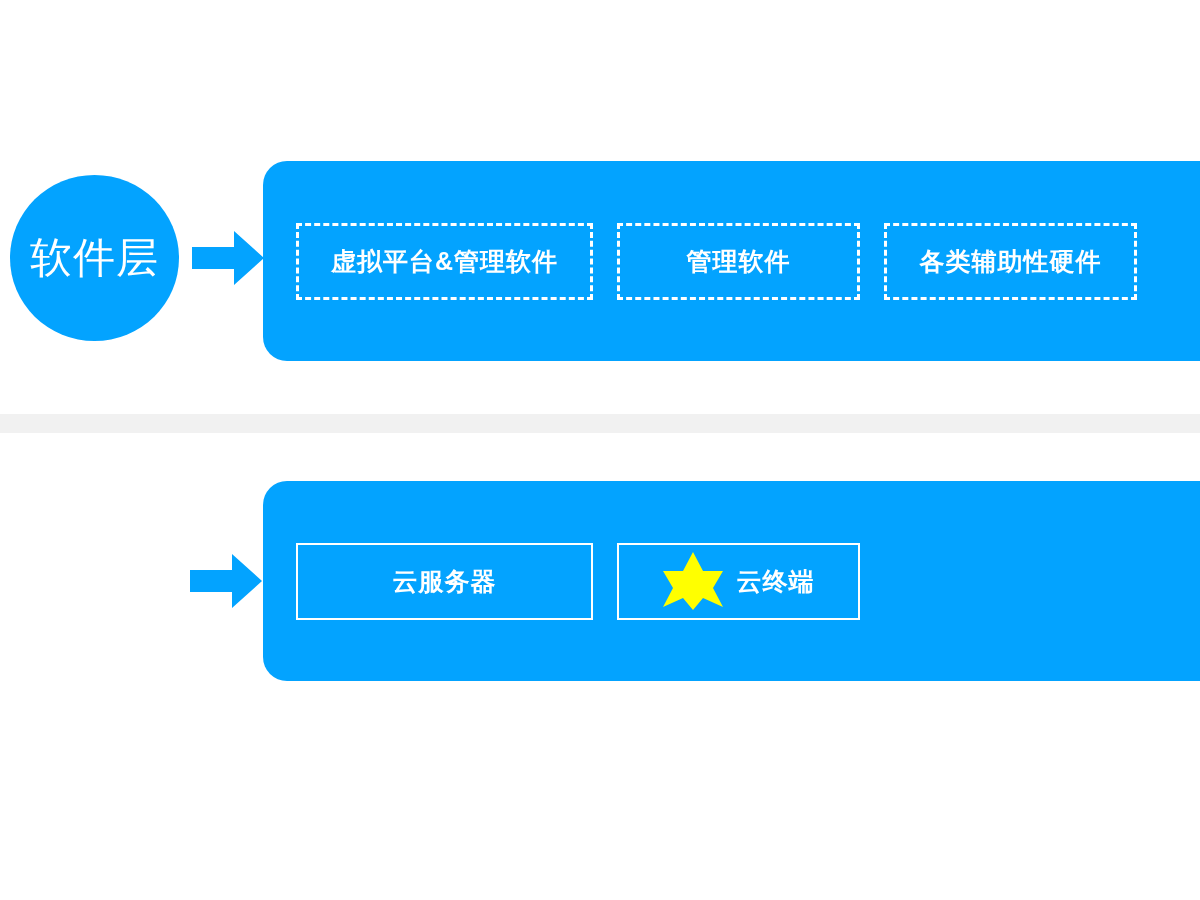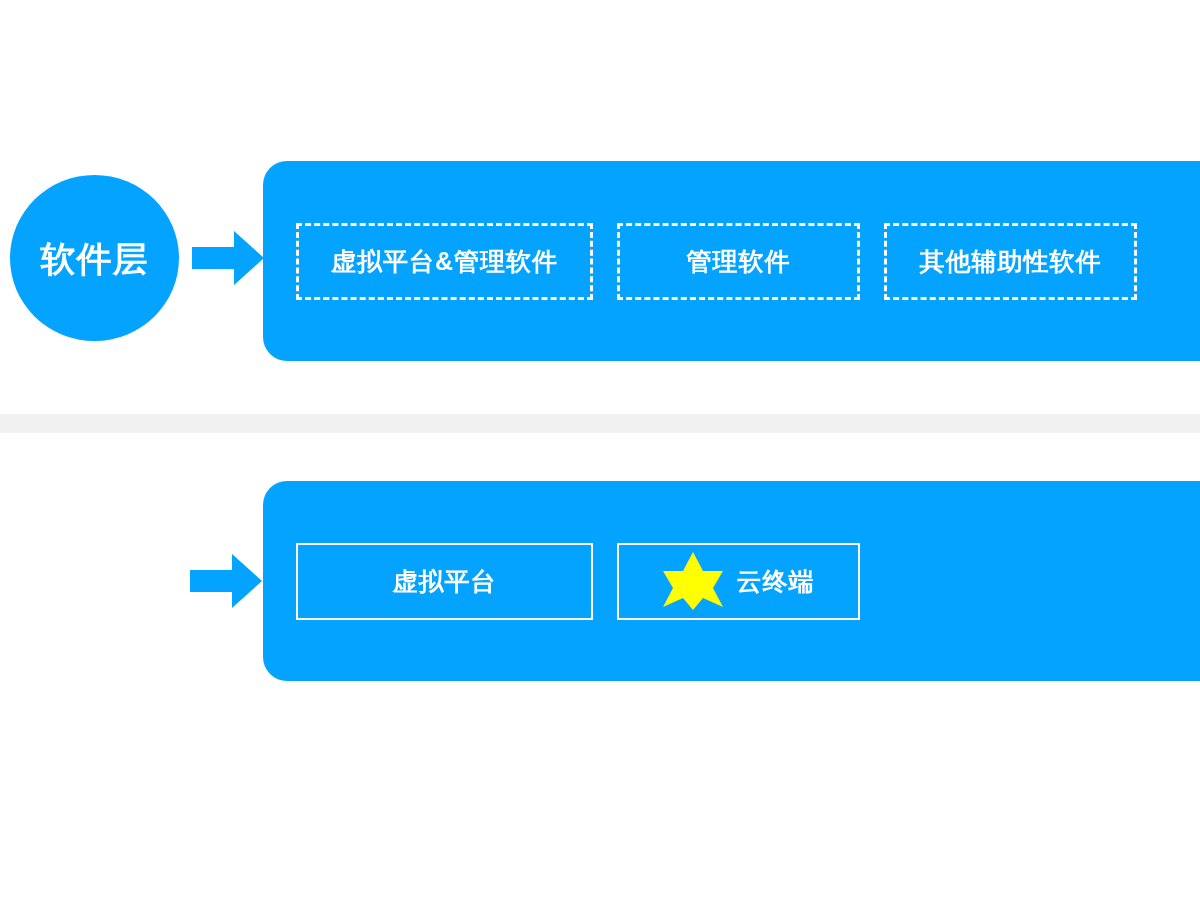--- a/index.html
+++ b/index.html
@@ -41,22 +41,22 @@
     height: 166px;
   }
   #hardware-row .layer-circle {
     left: 8px;
     top: 16px;
     width: 172px;
     height: 169px;
   }
   .layer-circle-label {
     color: #ffffff;
-    font-size: 35px;
-    font-weight: bold;
+    font-size: 42px;
+    font-weight: normal;
     letter-spacing: 1px;
     line-height: 1;
     white-space: nowrap;
   }
 
   
   .layer-arrow {
     position: absolute;
     width: 72px;
     height: 56px;
@@ -160,21 +160,21 @@
 
       <div class="panel-item dashed w-wide">
         <span class="item-label">虚拟平台&amp;管理软件</span>
       </div>
 
       <div class="panel-item dashed w-mid">
         <span class="item-label">管理软件</span>
       </div>
 
       <div class="panel-item dashed w-mid2">
-        <span class="item-label">其他辅助性软件</span>
+        <span class="item-label">各类辅助性硬件</span>
       </div>
 
     </div>
   </div>
 </div>
 
 <div id="divider-band"></div>
 
 <div class="layer-row" id="hardware-row">
 
@@ -182,21 +182,21 @@
   <div class="layer-arrow">
     <svg viewBox="0 0 72 56" xmlns="http://www.w3.org/2000/svg" aria-hidden="true">
       <polygon points="0,17 42,17 42,1 72,28 42,55 42,39 0,39" fill="#03A3FF"></polygon>
     </svg>
   </div>
 
   <div class="layer-panel">
     <div class="panel-items">
 
       <div class="panel-item solid w-wide">
-        <span class="item-label">虚拟平台</span>
+        <span class="item-label">云服务器</span>
       </div>
 
       <div class="panel-item solid w-mid">
         <span class="item-inner">
           <span class="star-icon">
             <svg viewBox="0 0 60 58" xmlns="http://www.w3.org/2000/svg" aria-hidden="true">
               <polygon points="30,0 40,19 60,19 50,36 60,55 40,46 30,58 20,46 0,55 10,36 0,19 20,19" fill="#FFFF00"></polygon>
             </svg>
           </span>
           <span class="item-label">云终端</span>

